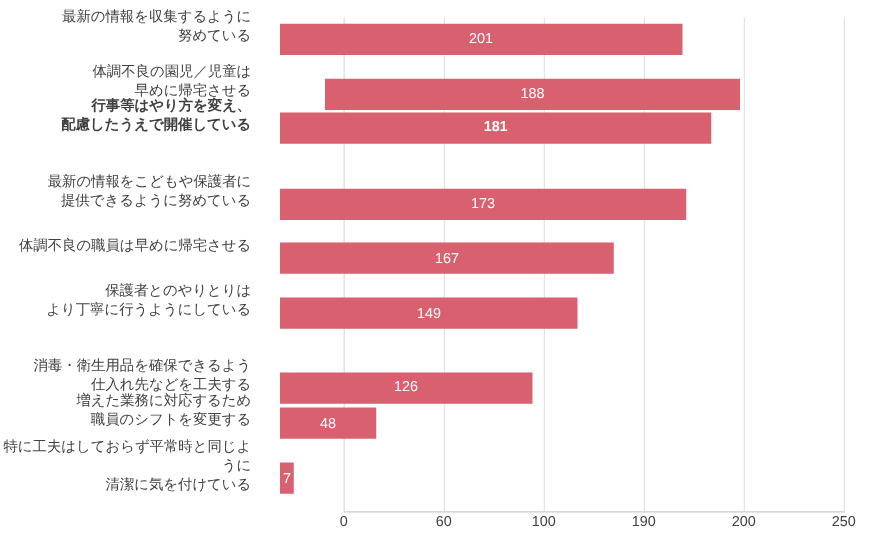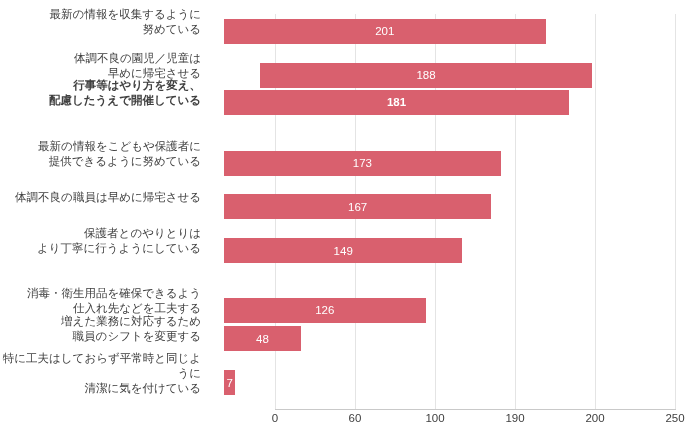--- a/index.html
+++ b/index.html
@@ -158,21 +158,21 @@
         <div class="bar" style="width:345px;">
           <span class="bar-value">181</span>
         </div>
       </div>
     </div>
 
     <div class="row" style="top:131.7px;">
       <div class="row-label">最新の情報をこどもや保護者に
 提供できるように努めている</div>
       <div class="bar-wrap">
-        <div class="bar" style="width:276.8px;">
+        <div class="bar" style="width:276.8px;padding-left:48px;">
           <span class="bar-value">173</span>
         </div>
       </div>
     </div>
 
     <div class="row" style="top:175.6px;">
       <div class="row-label">体調不良の職員は早めに帰宅させる</div>
       <div class="bar-wrap">
         <div class="bar" style="width:267.2px;">
           <span class="bar-value">167</span>

